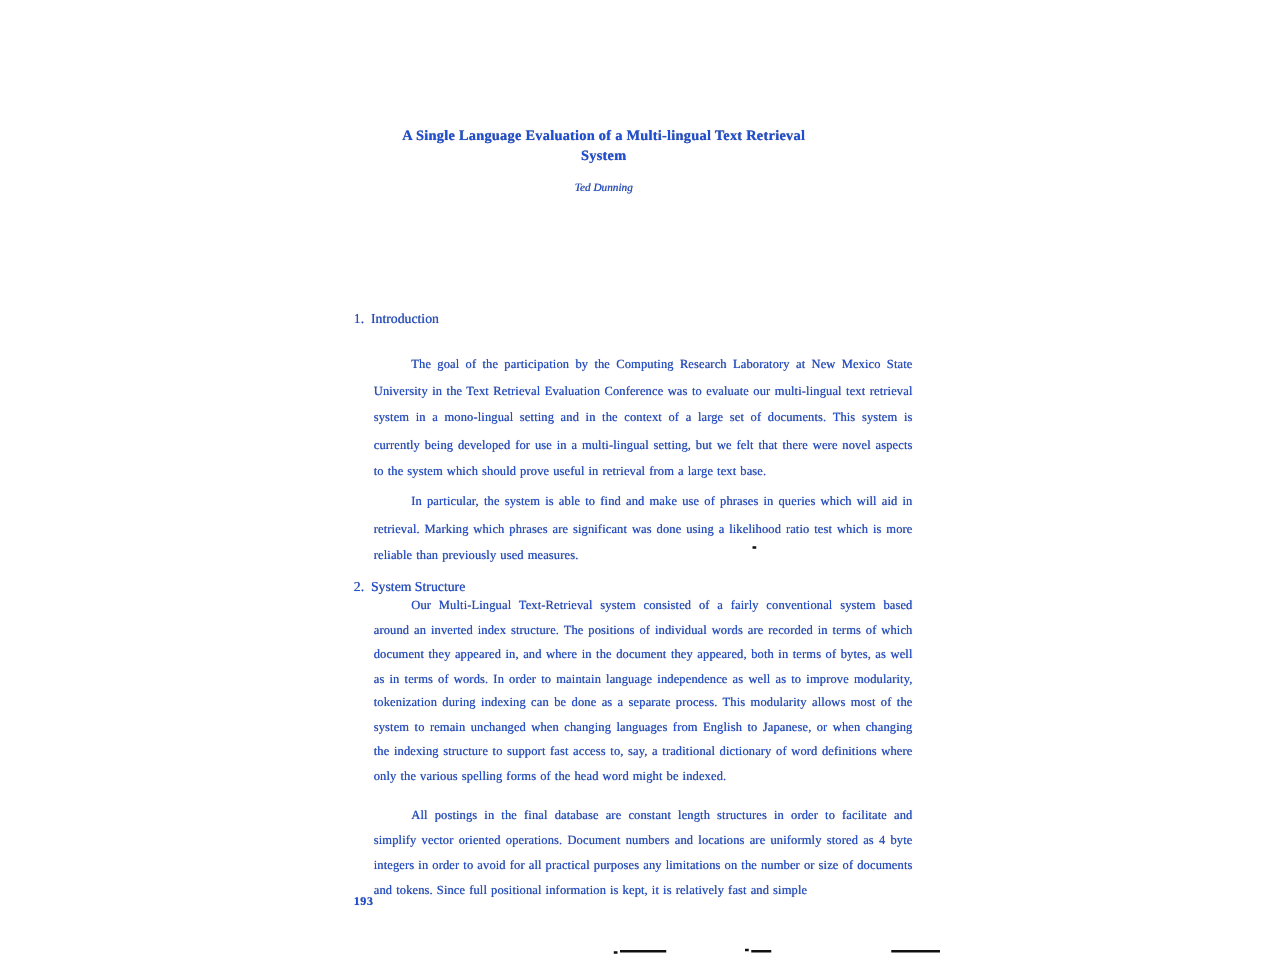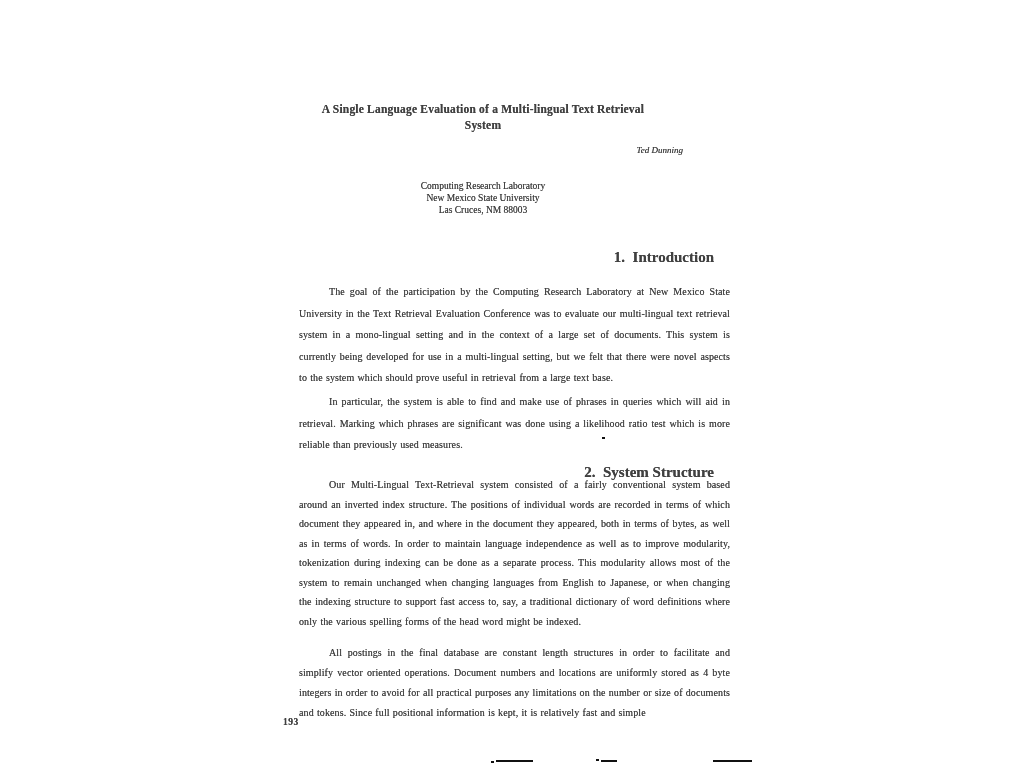--- a/index.html
+++ b/index.html
@@ -7,66 +7,65 @@
     padding: 0;
     background: #ffffff;
   }
   .page {
     position: relative;
     width: 1024px;
     height: 768px;
     background: #ffffff;
     overflow: hidden;
     font-family: "Liberation Serif", serif;
-    color: #404040;
+    color: #1d4ed8;
     text-shadow: 0 0 0.6px rgba(70,70,70,0.85);
   }
   .title-block {
     position: absolute;
     left: 283px;
     top: 102px;
     width: 400px;
     text-align: center;
   }
   .title-line {
     font-size: 11.5px;
     font-weight: bold;
     line-height: 15.5px;
     letter-spacing: 0.2px;
   }
   .authors {
     position: absolute;
     left: 283px;
     top: 142px;
     width: 400px;
-    text-align: right;
+    text-align: center;
   }
   .author-line {
     font-style: italic;
     font-size: 9px;
     line-height: 16.5px;
   }
   .affiliation {
     position: absolute;
     left: 283px;
     top: 180px;
     width: 400px;
     text-align: center;
     font-size: 9.5px;
     line-height: 12px;
   }
   .sec-heading {
     position: absolute;
     left: 283px;
     width: 431px;
     margin: 0;
-    font-size: 15px;
-    font-weight: bold;
+    font-size: 11px;
+    font-weight: normal;
     white-space: pre-wrap;
-    text-align: right;
   }
   .sec1 { top: 249px; }
   .sec2 { top: 436px; margin-top: 28px; }
   .para {
     position: absolute;
     left: 283px;
     width: 431px;
     margin: 16px;
     font-size: 10px;
     text-align: justify;
@@ -105,25 +104,20 @@
 
   <div class="title-block">
     <div class="title-line">A Single Language Evaluation of a Multi-lingual Text Retrieval</div>
     <div class="title-line">System</div>
   </div>
 
   <div class="authors">
     <div class="author-line">Ted Dunning</div>
   </div>
 
-  <div class="affiliation">
-    <div>Computing Research Laboratory</div>
-    <div>New Mexico State University</div>
-    <div>Las Cruces, NM 88003</div>
-  </div>
 
   <h2 class="sec-heading sec1">1.  Introduction</h2>
   <p class="para p1">The goal of the participation by the Computing Research Laboratory at New Mexico State University in the Text Retrieval Evaluation Conference was to evaluate our multi-lingual text retrieval system in a mono-lingual setting and in the context of a large set of documents.  This system is currently being developed for use in a multi-lingual setting, but we felt that there were novel aspects to the system which should prove useful in retrieval from a large text base.</p>
   <p class="para p2">In particular, the system is able to find and make use of phrases in queries which will aid in retrieval.  Marking which phrases are significant was done using a likelihood ratio test which is more reliable than previously used measures.</p>
 
   <h2 class="sec-heading sec2">2.  System Structure</h2>
   <p class="para p3">Our Multi-Lingual Text-Retrieval system consisted of a fairly conventional system based around an inverted index structure.  The positions of individual words are recorded in terms of which document they appeared in, and where in the document they appeared, both in terms of bytes, as well as in terms of words.  In order to maintain language independence as well as to improve modularity, tokenization during indexing can be done as a separate process.  This modularity allows most of the system to remain unchanged when changing languages from English to Japanese, or when changing the indexing structure to support fast access to, say, a traditional dictionary of word definitions where only the various spelling forms of the head word might be indexed.</p>
   <p class="para p4">All postings in the final database are constant length structures in order to facilitate and simplify vector oriented operations.  Document numbers and locations are uniformly stored as 4 byte integers in order to avoid for all practical purposes any limitations on the number or size of documents and tokens.  Since full positional information is kept, it is relatively fast and simple</p>
 
   <div class="page-number">193</div>

